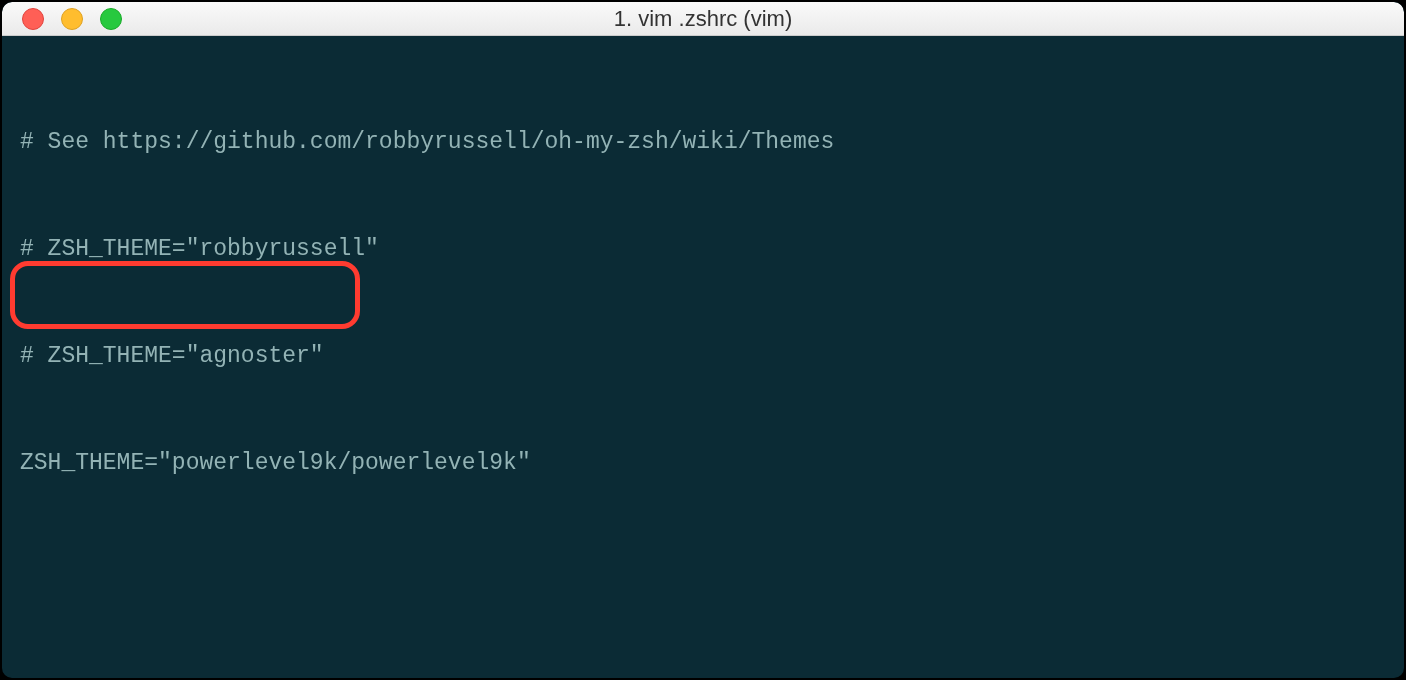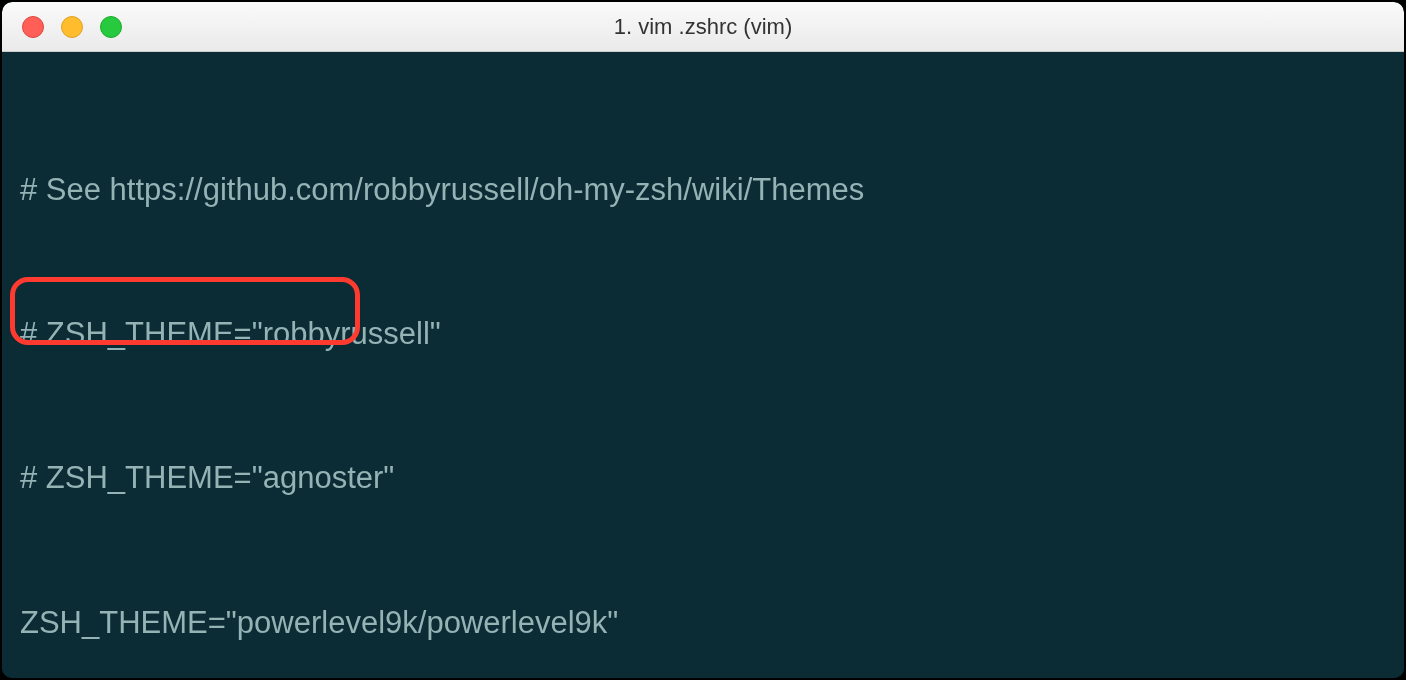--- a/index.html
+++ b/index.html
@@ -19,21 +19,21 @@
       width: 1406px;
       height: 680px;
       background: #0b2b35;
       border-radius: 12px;
       overflow: hidden;
       box-shadow: 0 20px 60px rgba(0,0,0,0.5);
       position: relative;
       border: 2px solid #000;
     }
     .titlebar {
-      height: 50px;
+      height: 34px;
       background: linear-gradient(to bottom, #fafafa, #eaeaea);
       display: flex;
       align-items: center;
       position: relative;
       border-bottom: 1px solid #ccc;
       border-radius: 10px 10px 0 0;
     }
     .traffic-lights {
       display: flex;
       gap: 17px;
@@ -53,22 +53,22 @@
       right: 0;
       text-align: center;
       font-size: 22px;
       color: #333;
       font-weight: 400;
     }
     .terminal {
       padding: 18px 0 10px 0;
       background: #0b2b35;
       height: calc(100% - 50px);
-      font-family: Liberation Sans, sans-serif;
-      font-size: 31px;
+      font-family: Liberation Mono, monospace;
+      font-size: 23px;
       color: #93b3b5;
       line-height: 1.55;
       white-space: pre;
       position: relative;
     }
     .line {
       padding: 0 18px;
     }
     .highlight-box {
       position: absolute;

